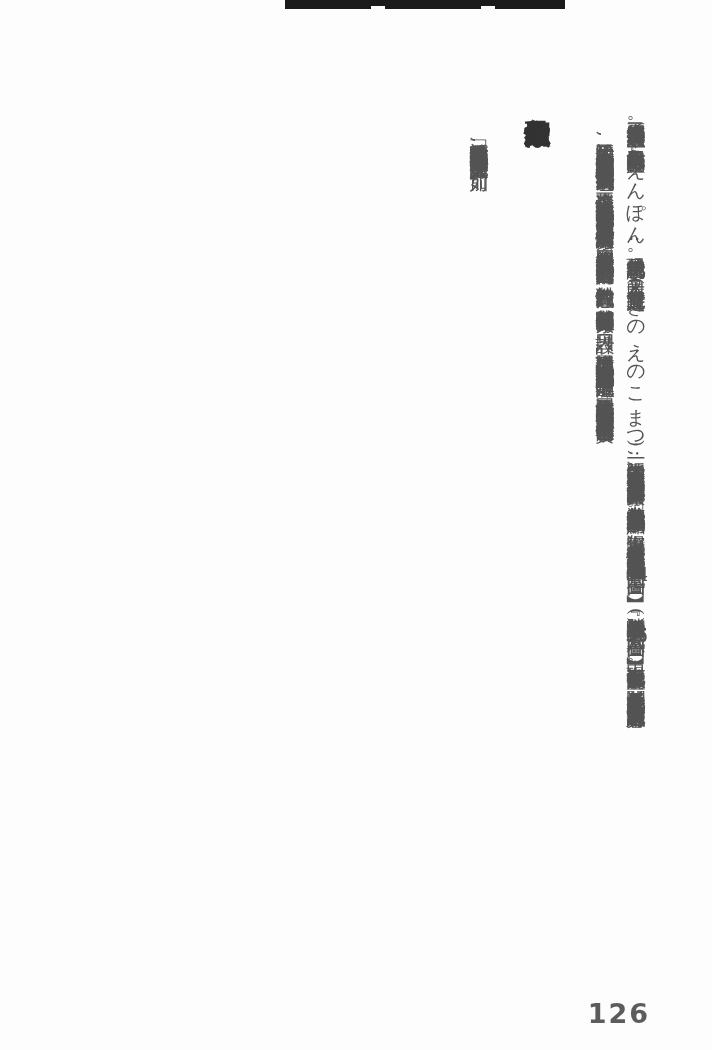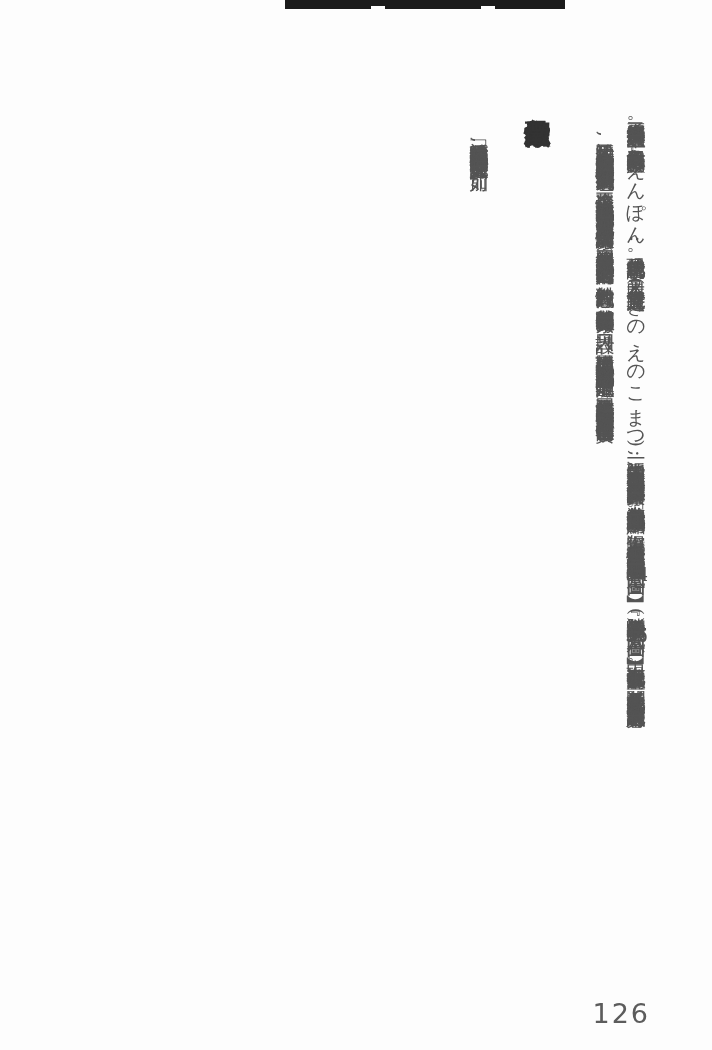--- a/index.html
+++ b/index.html
@@ -64,21 +64,21 @@
     text-combine-upright: all;
     -webkit-text-combine: horizontal;
     font-weight: bold;
   }
 
   .page-number {
     position: absolute;
     top: 998px;
     right: 62px;
     font-family: "DejaVu Sans", "Liberation Sans", sans-serif;
-    font-weight: normal;
+    font-weight: bold;
     font-size: 27px;
     letter-spacing: 2px;
     color: #5c5c5c;
   }
 </style>
 </head>
 <body>
 
 <div>
 

